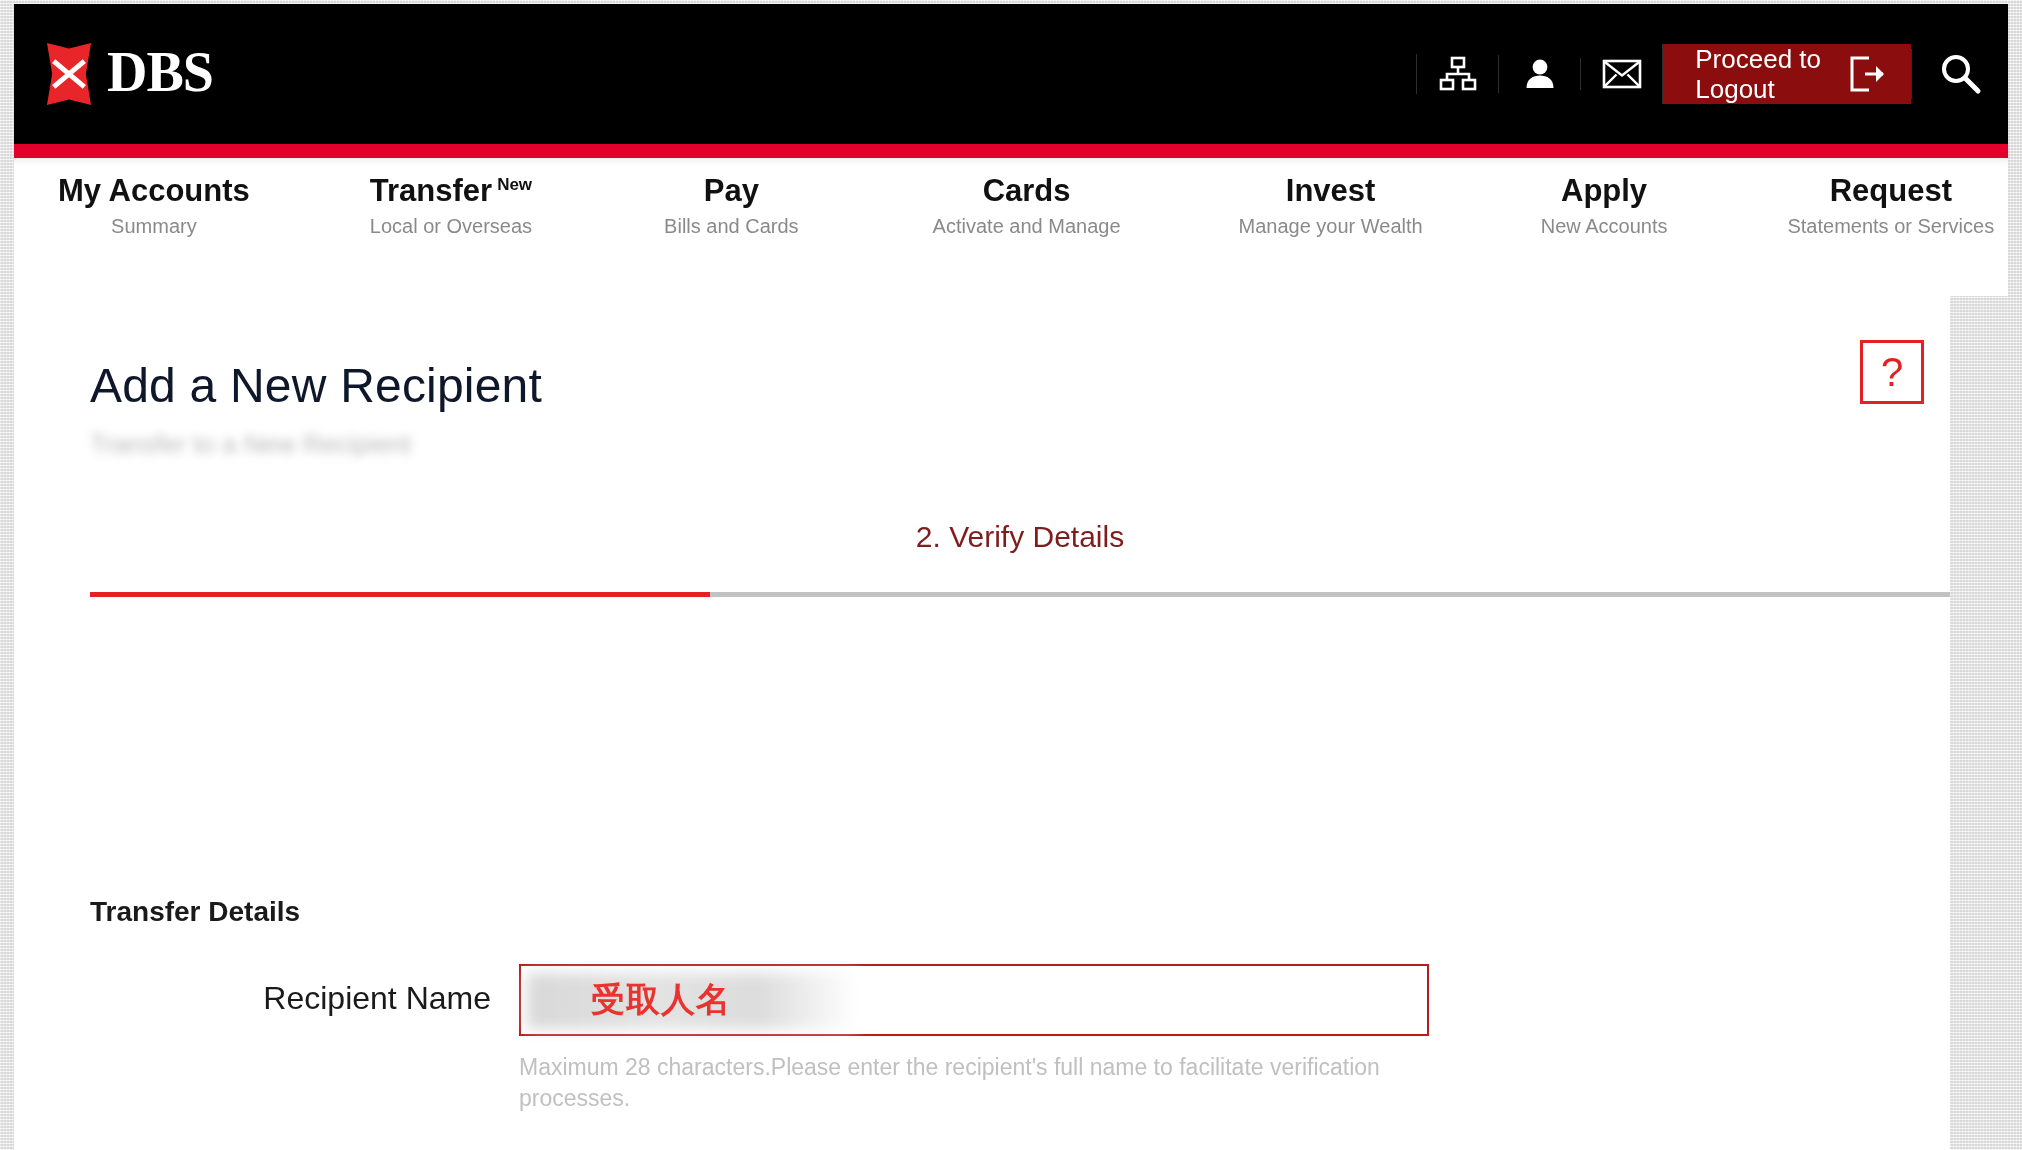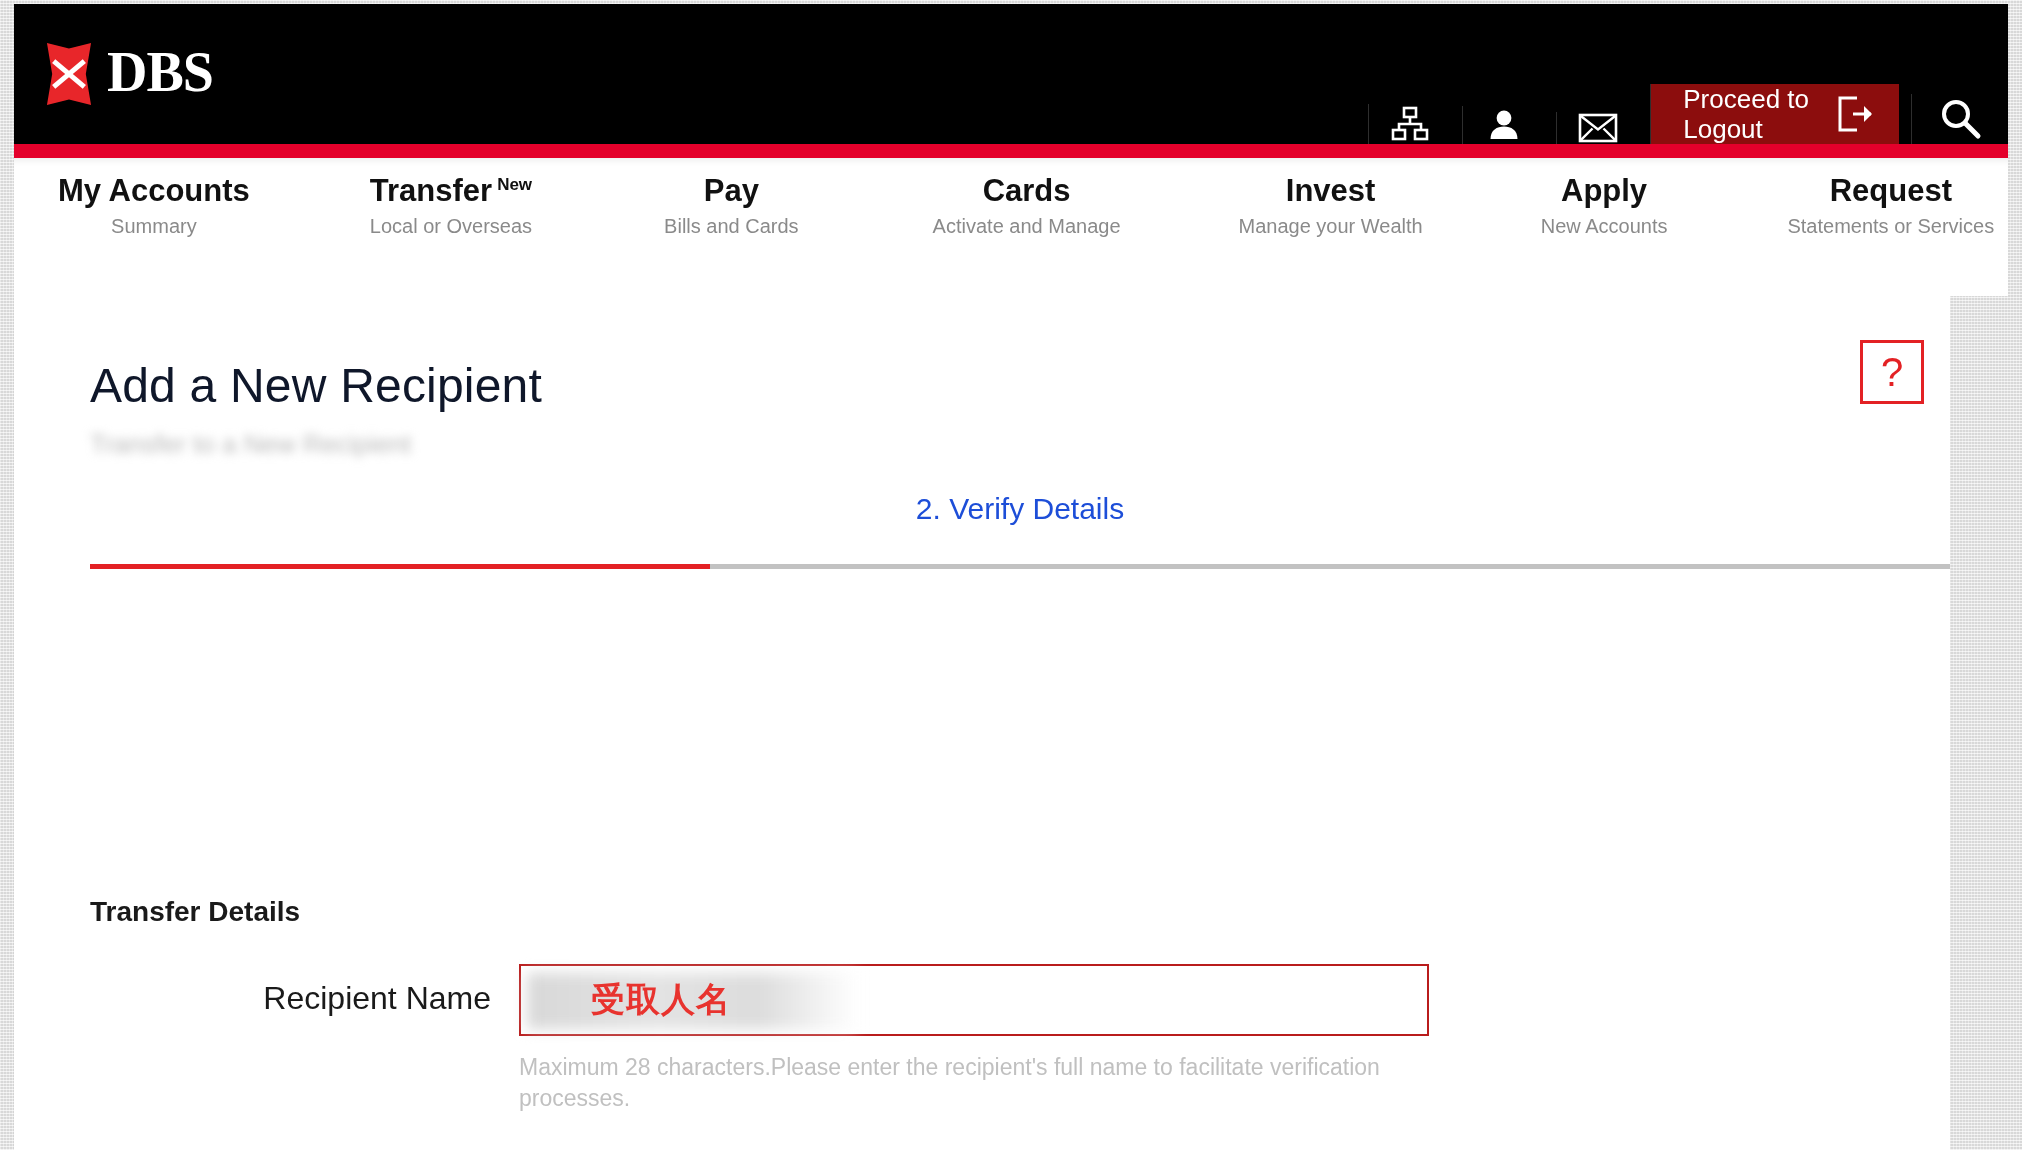--- a/index.html
+++ b/index.html
@@ -82,23 +82,22 @@
     font-weight: 700;
     letter-spacing: -1px;
     line-height: 1;
     padding-bottom: 4px;
   }
 
   .top-spacer { flex: 1 1 auto; }
 
   .top-actions {
     display: flex;
-    align-items: flex-end;
+    align-items: center;
     flex: 0 0 auto;
-    gap: 12px;
   }
   .top-icon-btn {
     width: 81px;
     display: flex;
     align-items: center;
     justify-content: center;
     border-left: 1px solid #2e2e2e;
     background: #000;
   }
   .logout-btn {
@@ -225,21 +224,21 @@
   .steps-row {
     display: flex;
   }
   .step {
     flex: 1 1 0;
     text-align: center;
     font-size: 30px;
     padding-bottom: 38px;
   }
   .step.active { color: #e32124; }
-  .step.inactive { color: #1d4ed8; }
+  .step.inactive { color: #7f1d1d; margin-top: 28px; }
 
   .steps-track {
     position: relative;
     height: 5px;
     background: #c2c2c2;
     width: 1860px;
   }
   .steps-progress {
     position: absolute;
     left: 0;

